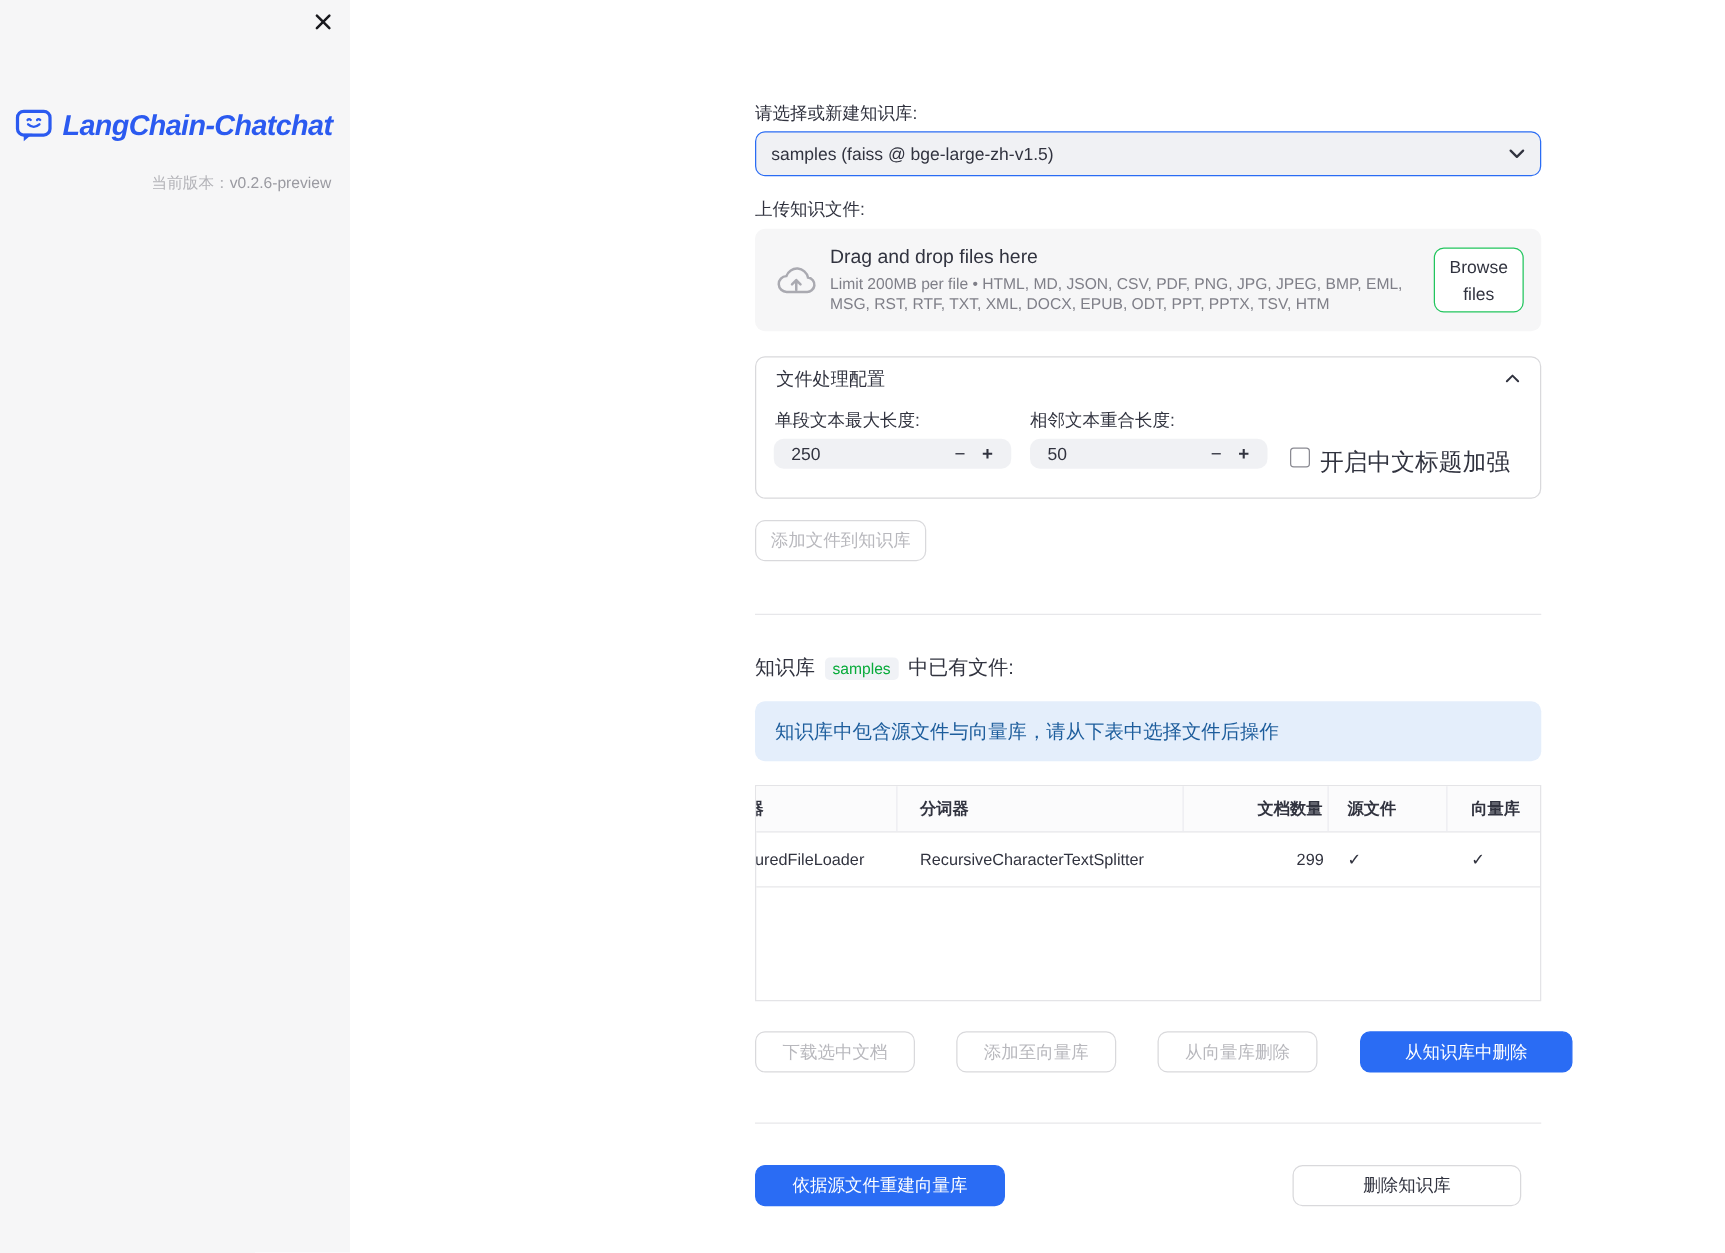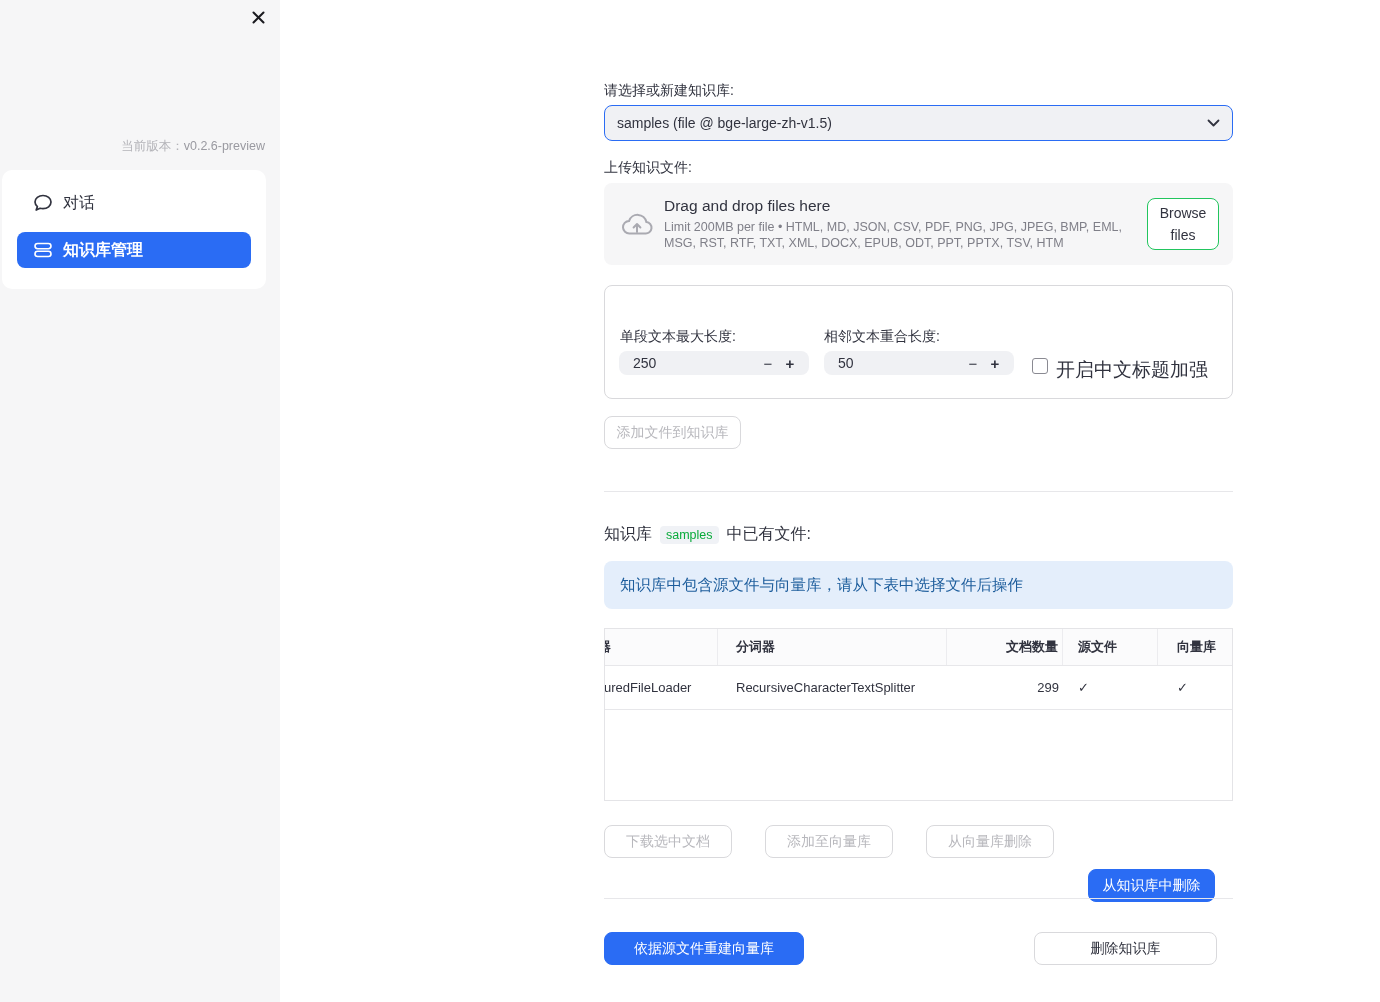--- a/index.html
+++ b/index.html
@@ -91,52 +91,45 @@
 <body>
 
 <div class="sidebar">
 
   <div class="close-btn">
     <svg width="15" height="15" viewBox="0 0 15 15">
       <path d="M2.5 2.5 L12.5 12.5 M12.5 2.5 L2.5 12.5" stroke="#1a1a1f" stroke-width="2" stroke-linecap="round"></path>
     </svg>
   </div>
 
+  <div class="logo-row">
+    <span>
+      <svg width="31" height="29" viewBox="0 0 31 29">
+        <rect x="2" y="3" width="26" height="19" rx="5" fill="none" stroke="#2b5af0" stroke-width="2.6"></rect>
+        <path d="M10 10 q1.2 -1.6 2.6 0" fill="none" stroke="#2b5af0" stroke-width="1.8" stroke-linecap="round"></path>
+        <path d="M17.6 10 q1.2 -1.6 2.6 0" fill="none" stroke="#2b5af0" stroke-width="1.8" stroke-linecap="round"></path>
+        <path d="M10.5 13.5 q4.5 4 9 0" fill="none" stroke="#2b5af0" stroke-width="1.9" stroke-linecap="round"></path>
+        <path d="M7 21 l0 6 l7 -6 z" fill="#2b5af0"></path>
+      </svg>
+    </span>
+    <span class="logo-text">LangChain-Chatchat</span>
+  </div>
 
   <div class="version-row">
     <span>当前版本：</span><span class="ver-val">v0.2.6-preview</span>
   </div>
 
-  <div class="menu-card">
-    <div class="menu-item plain">
-      <span>
-        <svg width="20" height="20" viewBox="0 0 20 20">
-          <path d="M10 2.5 c4.4 0 8 2.9 8 6.6 c0 3.7 -3.6 6.6 -8 6.6 c-1 0 -2 -0.15 -2.9 -0.43 L3.2 17 l1.2 -3.4 C3 12.4 2 10.9 2 9.1 C2 5.4 5.6 2.5 10 2.5 z" fill="none" stroke="#31333f" stroke-width="1.7" stroke-linejoin="round"></path>
-        </svg>
-      </span>
-      <span>对话</span>
-    </div>
-    <div class="menu-item active">
-      <span>
-        <svg width="20" height="20" viewBox="0 0 20 20">
-          <rect x="2" y="3.5" width="16" height="5.2" rx="2.6" fill="none" stroke="#ffffff" stroke-width="1.6"></rect>
-          <rect x="2" y="11.3" width="16" height="5.2" rx="2.6" fill="none" stroke="#ffffff" stroke-width="1.6"></rect>
-        </svg>
-      </span>
-      <span>知识库管理</span>
-    </div>
-  </div>
 </div>
 
 <div class="content">
 
   <div class="field-label" style="top:82px; left:0;">请选择或新建知识库:</div>
 
   <div class="kb-select">
-    <span class="sel-text">samples (file @ bge-large-zh-v1.5)</span>
+    <span class="sel-text">samples (faiss @ bge-large-zh-v1.5)</span>
     <span>
       <svg width="13" height="8" viewBox="0 0 13 8">
           <path d="M1.5 1.5 L6.5 6.5 L11.5 1.5" fill="none" stroke="#31333f" stroke-width="1.8" stroke-linecap="round" stroke-linejoin="round"></path>
         </svg>
     </span>
   </div>
 
   <div class="field-label" style="top:159px; left:0;">上传知识文件:</div>
 
   <div class="dropzone">
@@ -147,20 +140,28 @@
       </svg>
     </div>
     <div class="dz-text">
       <div class="dz-title">Drag and drop files here</div>
       <div class="dz-limit">Limit 200MB per file • HTML, MD, JSON, CSV, PDF, PNG, JPG, JPEG, BMP, EML, MSG, RST, RTF, TXT, XML, DOCX, EPUB, ODT, PPT, PPTX, TSV, HTM</div>
     </div>
     <div class="browse-btn">Browse files</div>
   </div>
 
   <div class="expander">
+    <div class="exp-header">
+      <span>文件处理配置</span>
+      <span class="exp-chevron">
+        <svg width="12" height="8" viewBox="0 0 12 8">
+            <path d="M1.5 6 L6 1.5 L10.5 6" fill="none" stroke="#31333f" stroke-width="1.6" stroke-linecap="round" stroke-linejoin="round"></path>
+          </svg>
+      </span>
+    </div>
 
     <div class="exp-label" style="left:15px;">单段文本最大长度:</div>
     <div class="exp-label" style="left:219px;">相邻文本重合长度:</div>
 
     <div class="num-input" style="left:14px;">
       <span class="num-val">250</span>
       <span class="step-btn">−</span>
       <span class="step-btn plus">+</span>
     </div>
     <div class="num-input" style="left:219px;">
@@ -205,21 +206,21 @@
       <div class="t-cell c3">299</div>
       <div class="t-cell c4">✓</div>
       <div class="t-cell c5">✓</div>
     </div>
   </div>
 
   <div class="actions">
     <div class="btn ghost-disabled" style="left:0;">下载选中文档</div>
     <div class="btn ghost-disabled" style="left:161px;">添加至向量库</div>
     <div class="btn ghost-disabled" style="left:322px;">从向量库删除</div>
-    <div class="btn primary" style="left:484px; width:127px;margin-top:44px;">从知识库中删除</div>
+    <div class="btn primary" style="left:484px; width:170px;">从知识库中删除</div>
   </div>
 
   <div class="divider" style="top:898px;"></div>
 
   <div class="bottom">
     <div class="btn primary" style="left:0; width:200px;">依据源文件重建向量库</div>
     <div class="btn ghost" style="left:430px; width:183px;">删除知识库</div>
   </div>
 
 </div>

